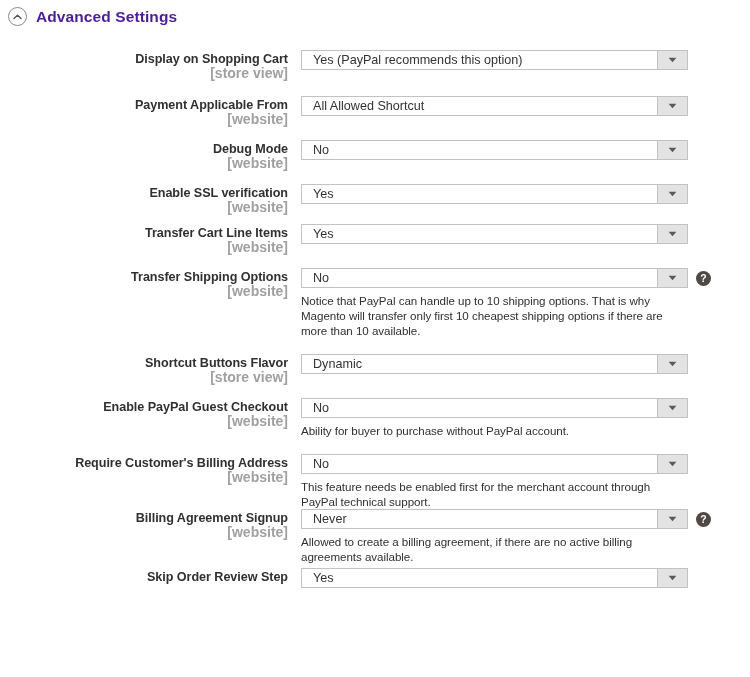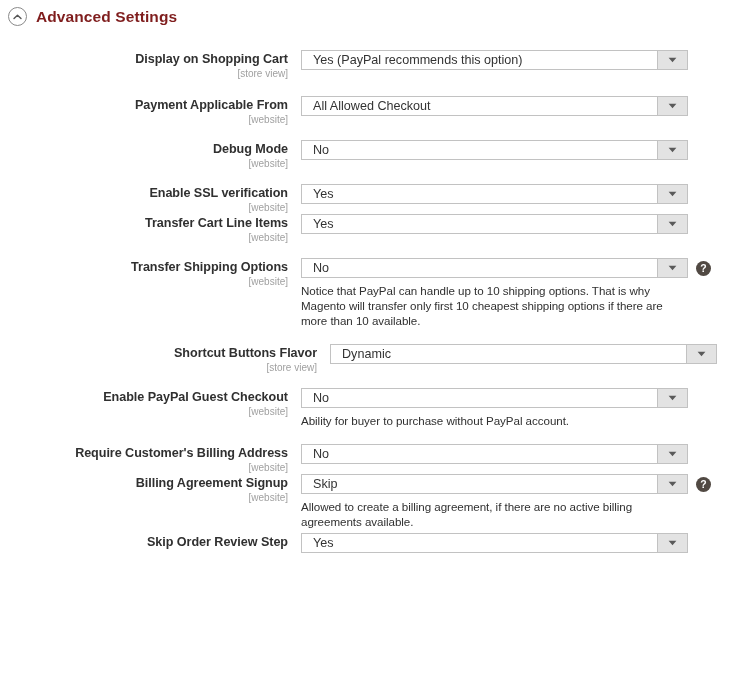--- a/index.html
+++ b/index.html
@@ -31,21 +31,21 @@
     border: 1.4px solid #8a8a8a;
     display: flex;
     align-items: center;
     justify-content: center;
     flex: 0 0 auto;
   }
   .collapse-icon svg { display: block; }
   .section-title {
     font-size: 15.5px;
     font-weight: bold;
-    color: #7f1d1d;
+    color: #4c1d95;
     letter-spacing: 0.1px;
     line-height: 1;
   }
 
   
   .form {
     padding-top: 22px;
   }
   .field-row {
     display: flex;
@@ -62,25 +62,25 @@
   }
   .field-label {
     font-size: 12.6px;
     font-weight: bold;
     color: #303030;
     line-height: 15px;
     display: block;
     letter-spacing: -0.05px;
   }
   .field-scope {
-    font-size: 10px;
+    font-size: 14px;
     color: #a0a0a0;
     line-height: 13px;
     display: block;
-    font-weight: normal;
+    font-weight: bold;
   }
   .control-col {
     flex: 1 1 auto;
     display: block;
     padding-left: 1px;
   }
   .control-line {
     display: flex;
     align-items: center;
     gap: 8px;
@@ -176,21 +176,21 @@
       </div>
     </div>
     <div class="field-row" style="margin-bottom: 14px; margin-top: 11px;">
       <div class="label-col">
         <span class="field-label">Payment Applicable From</span>
         <span class="field-scope">[website]</span>
       </div>
       <div class="control-col">
         <div class="control-line">
           <div class="select">
-            <span class="select-value">All Allowed Checkout</span>
+            <span class="select-value">All Allowed Shortcut</span>
             <span class="select-arrow">
               <svg width="9" height="6" viewBox="0 0 9 6" aria-hidden="true">
                 <path d="M0.6 0.8 H8.4 L4.5 5.2 Z" fill="#5a5a5a"></path>
               </svg>
             </span>
           </div>
         </div>
       </div>
     </div>
     <div class="field-row" style="margin-bottom: 14px;">
@@ -204,21 +204,21 @@
             <span class="select-value">No</span>
             <span class="select-arrow">
               <svg width="9" height="6" viewBox="0 0 9 6" aria-hidden="true">
                 <path d="M0.6 0.8 H8.4 L4.5 5.2 Z" fill="#5a5a5a"></path>
               </svg>
             </span>
           </div>
         </div>
       </div>
     </div>
-    <div class="field-row" style="margin-bottom: 0;">
+    <div class="field-row" style="margin-bottom: 10px;">
       <div class="label-col">
         <span class="field-label">Enable SSL verification</span>
         <span class="field-scope">[website]</span>
       </div>
       <div class="control-col">
         <div class="control-line">
           <div class="select">
             <span class="select-value">Yes</span>
             <span class="select-arrow">
               <svg width="9" height="6" viewBox="0 0 9 6" aria-hidden="true">
@@ -260,21 +260,21 @@
               <svg width="9" height="6" viewBox="0 0 9 6" aria-hidden="true">
                 <path d="M0.6 0.8 H8.4 L4.5 5.2 Z" fill="#5a5a5a"></path>
               </svg>
             </span>
           </div>
           <span class="help-icon">?</span>
         </div>
         <div class="field-note">Notice that PayPal can handle up to 10 shipping options. That is why Magento will transfer only first 10 cheapest shipping options if there are more than 10 available.</div>
       </div>
     </div>
-    <div class="field-row" style="margin-bottom: 14px; padding-left: 29px;">
+    <div class="field-row" style="margin-bottom: 14px;">
       <div class="label-col">
         <span class="field-label">Shortcut Buttons Flavor</span>
         <span class="field-scope">[store view]</span>
       </div>
       <div class="control-col">
         <div class="control-line">
           <div class="select">
             <span class="select-value">Dynamic</span>
             <span class="select-arrow">
               <svg width="9" height="6" viewBox="0 0 9 6" aria-hidden="true">
@@ -313,31 +313,32 @@
         <div class="control-line">
           <div class="select">
             <span class="select-value">No</span>
             <span class="select-arrow">
               <svg width="9" height="6" viewBox="0 0 9 6" aria-hidden="true">
                 <path d="M0.6 0.8 H8.4 L4.5 5.2 Z" fill="#5a5a5a"></path>
               </svg>
             </span>
           </div>
         </div>
+        <div class="field-note">This feature needs be enabled first for the merchant account through PayPal technical support.</div>
       </div>
     </div>
     <div class="field-row" style="margin-bottom: 4px;">
       <div class="label-col">
         <span class="field-label">Billing Agreement Signup</span>
         <span class="field-scope">[website]</span>
       </div>
       <div class="control-col">
         <div class="control-line">
           <div class="select">
-            <span class="select-value">Skip</span>
+            <span class="select-value">Never</span>
             <span class="select-arrow">
               <svg width="9" height="6" viewBox="0 0 9 6" aria-hidden="true">
                 <path d="M0.6 0.8 H8.4 L4.5 5.2 Z" fill="#5a5a5a"></path>
               </svg>
             </span>
           </div>
           <span class="help-icon">?</span>
         </div>
         <div class="field-note">Allowed to create a billing agreement, if there are no active billing agreements available.</div>
       </div>

